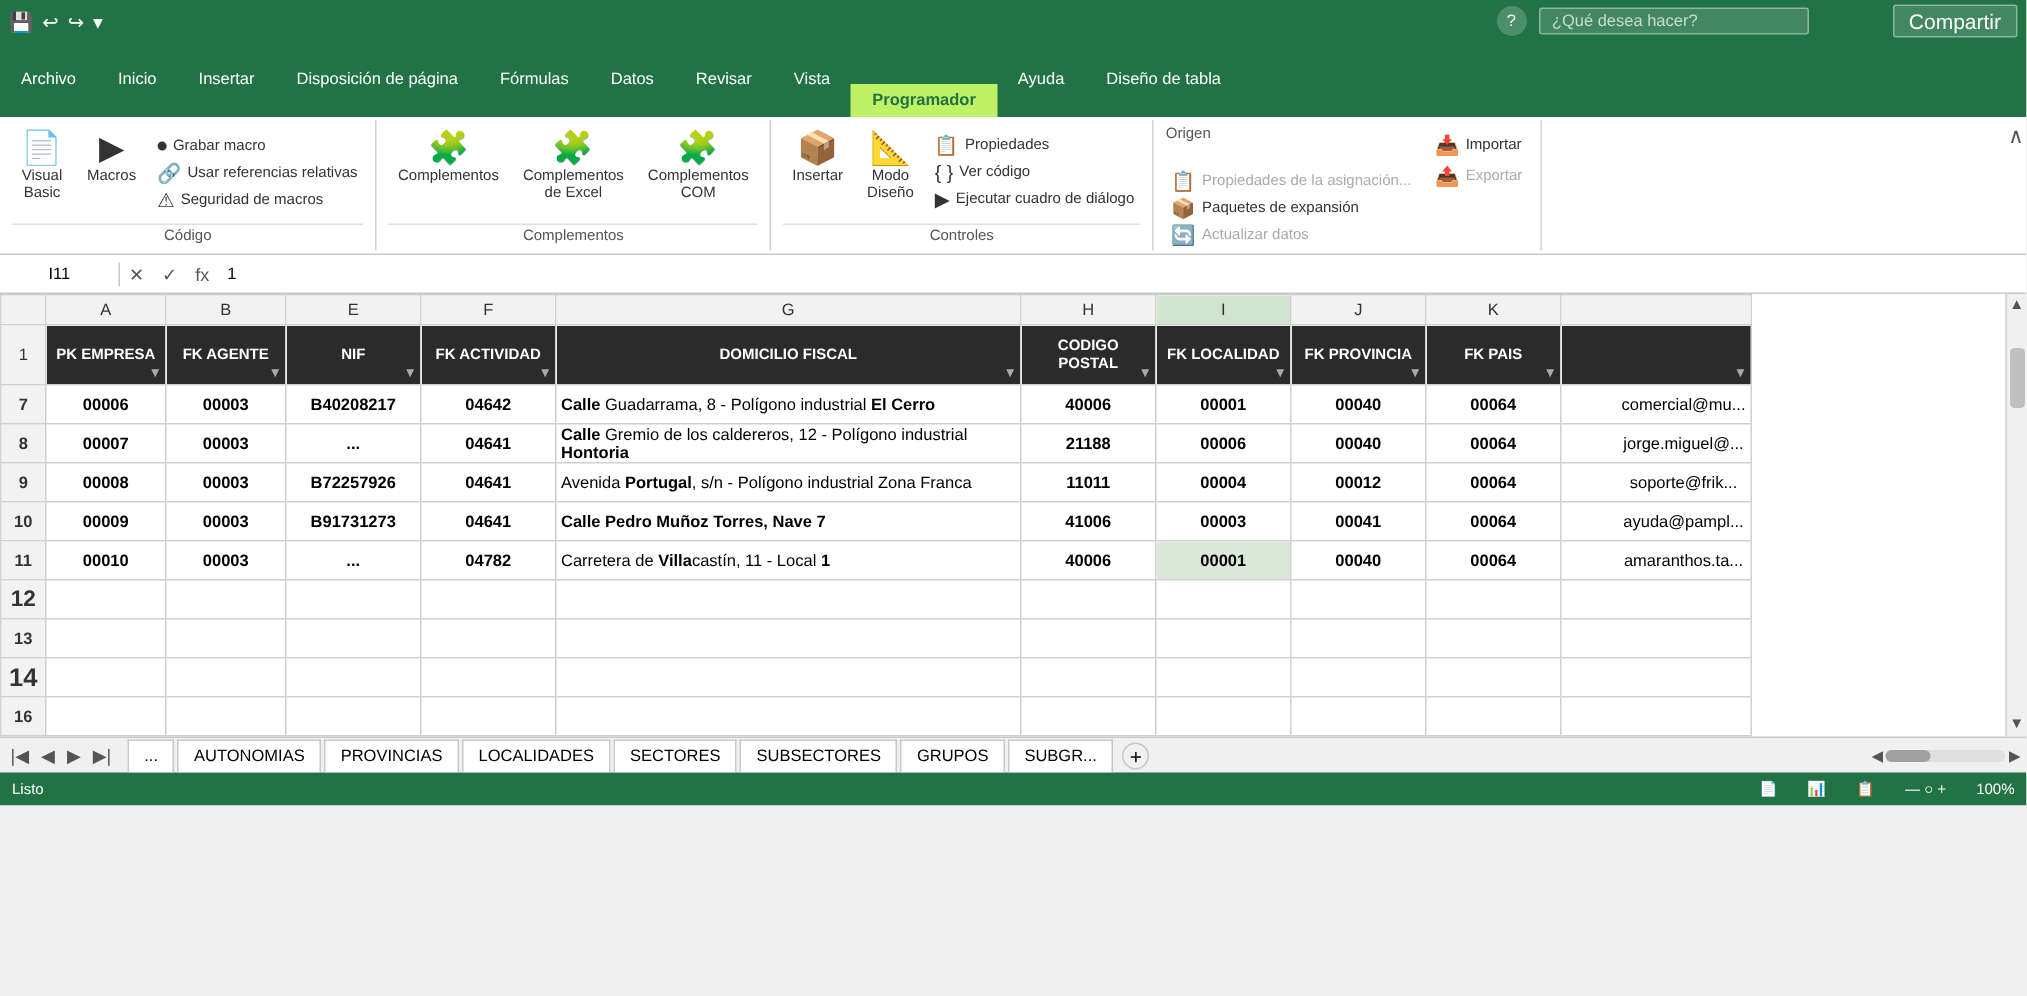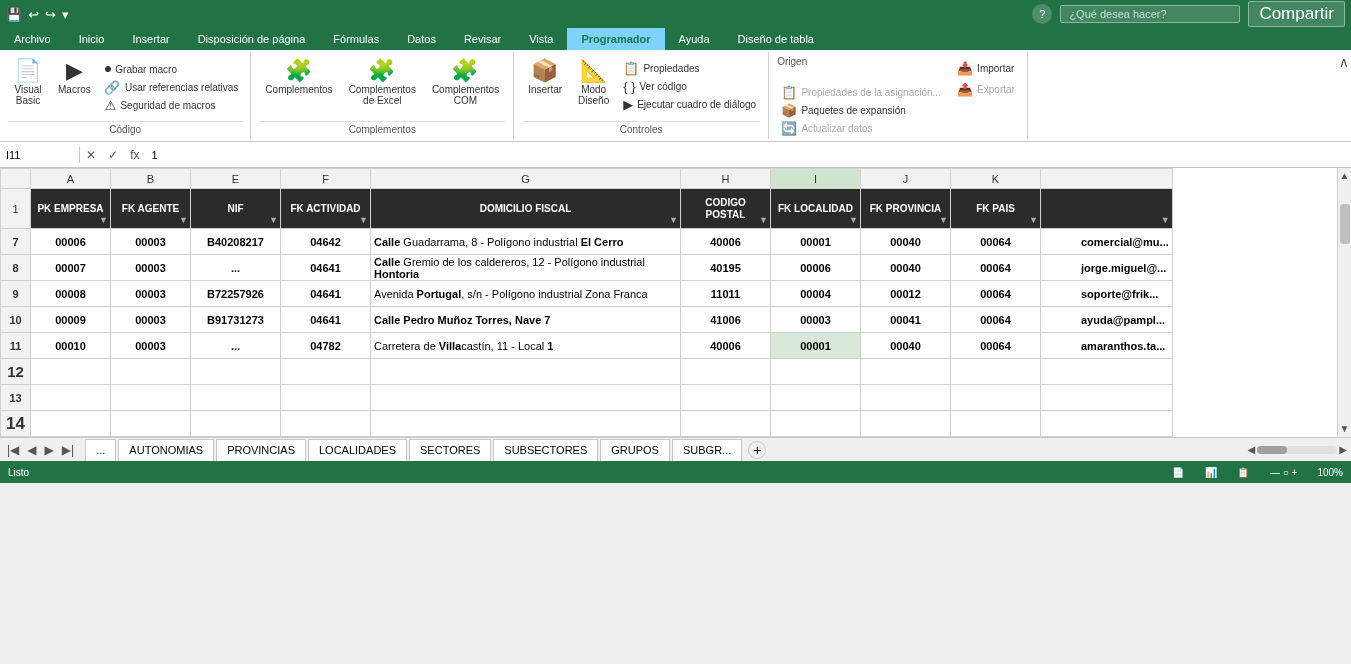--- a/index.html
+++ b/index.html
@@ -7,23 +7,24 @@
     .ribbon-tabs { display: flex; background: #217346; }
     .ribbon-tab {
       padding: 5px 14px;
       font-size: 11px;
       cursor: pointer;
       color: white;
       border: none;
       background: transparent;
     }
     .ribbon-tab.active {
-      background: #7dd3fc;
+      background: #bef264;
       color: #217346;
       font-weight: bold;
+      margin-top: 28px;
     }
 
     .ribbon-body {
       background: white;
       border-bottom: 1px solid #c8c8c8;
       display: flex;
       align-items: stretch;
       padding: 2px 0;
       min-height: 90px;
     }
@@ -127,20 +128,21 @@
       height: 26px;
     }
     .cell-ref {
       width: 80px;
       border: 1px solid #c8c8c8;
       border-left: none;
       border-top: none;
       border-bottom: none;
       padding: 2px 6px;
       font-size: 11px;
+      text-align: center;
       border-right: 1px solid #c8c8c8;
     }
     .formula-btn {
       padding: 0 6px;
       cursor: pointer;
       color: #555;
       font-size: 12px;
       border: none;
       background: transparent;
     }
@@ -209,22 +211,22 @@
     }
 
     
     .data-row td {
       text-align: center;
       font-weight: bold;
       font-size: 11px;
       height: 26px !important;
     }
     .data-row td.text-left {
-      text-align: left;
-      font-weight: bold;
+      text-align: center;
+      font-weight: normal;
       padding-left: 40px;
     }
     .data-row td.addr-cell {
       font-weight: normal;
       text-align: left;
     }
     .addr-bold { font-weight: bold; }
 
     
     .sheet-tabs {
@@ -292,21 +294,21 @@
 <div class="top-bar">
   <div style="display:flex;align-items:center;gap:6px;">
     <span style="color:white;font-size:13px;">💾</span>
     <span style="color:white;font-size:13px;">↩</span>
     <span style="color:white;font-size:13px;">↪</span>
     <span style="color:white;font-size:13px;">▾</span>
   </div>
   <div class="top-bar-right">
     <span style="background:rgba(255,255,255,0.2);border-radius:50%;width:20px;height:20px;display:flex;align-items:center;justify-content:center;font-size:11px;cursor:pointer;">?</span>
     <input class="top-bar-search" placeholder="¿Qué desea hacer?" style="">
-    <button style="background:rgba(255,255,255,0.15);border:1px solid rgba(255,255,255,0.4);color:white;padding:2px 10px;border-radius:2px;cursor:pointer;font-size:17px;">Compartir</button>
+    <button style="background:rgba(255,255,255,0.15);border:1px solid rgba(255,255,255,0.4);color:white;padding:2px 10px;border-radius:2px;cursor:pointer;font-size:14px;margin-left:48px;">Compartir</button>
   </div>
 </div>
 
 <div class="ribbon-tabs">
   <button class="ribbon-tab">Archivo</button>
   <button class="ribbon-tab">Inicio</button>
   <button class="ribbon-tab">Insertar</button>
   <button class="ribbon-tab">Disposición de página</button>
   <button class="ribbon-tab">Fórmulas</button>
   <button class="ribbon-tab">Datos</button>
@@ -545,21 +547,21 @@
             <td class="text-left">comercial@mu...</td>
           </tr>
 
           <tr class="data-row">
             <td style="background:#f2f2f2;text-align:center;font-size:11px;color:#333;border:1px solid #d0d0d0;">8</td>
             <td>00007</td>
             <td>00003</td>
             <td>...</td>
             <td>04641</td>
             <td class="addr-cell" style="white-space:normal;height:auto;"><span class="addr-bold">Calle</span> Gremio de los caldereros, 12 - Polígono industrial <span class="addr-bold">Hontoria</span></td>
-            <td>40195</td>
+            <td>21188</td>
             <td>00006</td>
             <td>00040</td>
             <td>00064</td>
             <td class="text-left">jorge.miguel@...</td>
           </tr>
 
           <tr class="data-row">
             <td style="background:#f2f2f2;text-align:center;font-size:11px;color:#333;border:1px solid #d0d0d0;">9</td>
             <td>00008</td>
             <td>00003</td>
@@ -633,20 +635,33 @@
               <td></td>
               <td></td>
               <td></td>
               <td></td>
               <td></td>
               <td></td>
               <td></td>
               <td></td>
               <td></td>
           </tr>
+          <tr class="data-row">
+            <td style="background:#f2f2f2;text-align:center;font-size:11px;color:#333;border:1px solid #d0d0d0;">16</td>
+            <td></td>
+              <td></td>
+              <td></td>
+              <td></td>
+              <td></td>
+              <td></td>
+              <td></td>
+              <td></td>
+              <td></td>
+              <td></td>
+          </tr>
         </tbody>
       </table>
     </div>
 
     <div class="scrollbar-right">
       <div style="width:14px;height:16px;text-align:center;line-height:16px;cursor:pointer;font-size:10px;color:#555;">▲</div>
       <div class="scrollbar-thumb"></div>
       <div style="margin-top:auto;width:14px;height:16px;text-align:center;line-height:16px;cursor:pointer;font-size:10px;color:#555;">▼</div>
     </div>
   </div>

